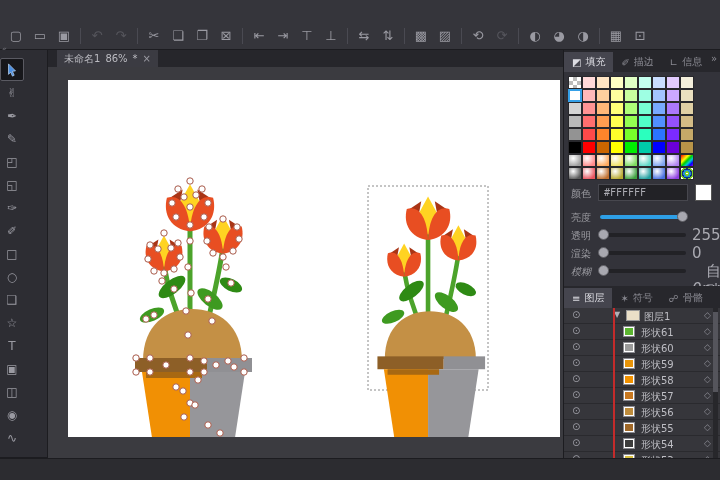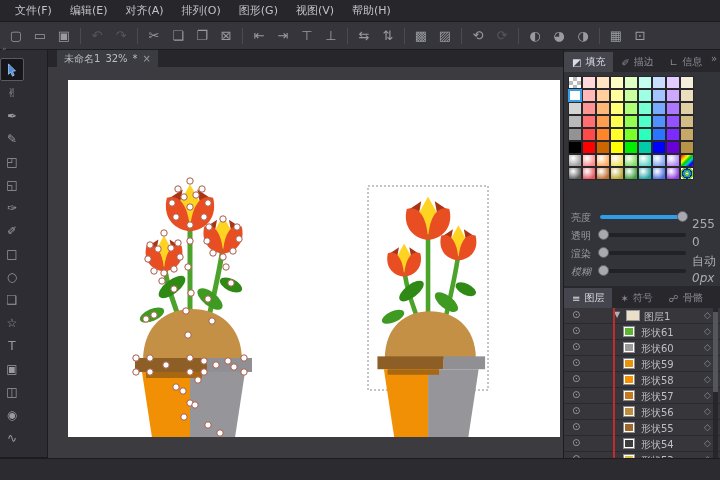--- a/index.html
+++ b/index.html
@@ -52,21 +52,21 @@
   .checker{background:repeating-conic-gradient(#BBB 0 25%,#FFF 0 50%) 0 0/8px 8px;}
   #colorrow{position:absolute;left:0;top:134px;width:157px;height:20px;}
   .flabel{position:absolute;left:7px;top:3px;font-size:10px;color:#9A9AA0;}
   #hexinput{position:absolute;left:34px;top:0;width:90px;height:17px;background:#222226;border:1px solid #47474E;
             color:#ABABB2;font-size:10px;font-family:"DejaVu Sans Mono",monospace;padding:0 5px;box-sizing:border-box;}
   #cswatch{position:absolute;left:131px;top:0;width:17px;height:17px;background:#FFF;border:1px solid #555;box-sizing:border-box;}
   .srow{position:absolute;left:0;width:157px;height:18px;}
   .track{position:absolute;left:36px;top:7px;width:86px;height:4px;background:#222226;border-radius:2px;}
   .tfill{position:absolute;left:0;top:0;height:4px;background:#2E9FE6;border-radius:2px;}
   .thumbk{position:absolute;top:-4px;width:11px;height:11px;border-radius:50%;background:#A8A8B0;border:1px solid #606066;box-sizing:border-box;}
-  .sval{position:absolute;left:128px;top:9px;font-size:12px;color:#ABABB2;}
+  .sval{position:absolute;left:128px;top:18px;font-size:15px;color:#ABABB2;text-align:right;}
   #layer-tabs{top:236px;}
   #layerlist{position:absolute;left:0;top:258px;width:157px;height:150px;overflow:hidden;background:#2B2B30;}
   .lrow{position:relative;width:157px;height:16px;background:#36363B;border-bottom:1px solid #2A2A2E;box-sizing:border-box;}
   .leye{position:absolute;left:8px;top:1px;color:#9A9AA2;font-size:10px;}
   .lthumb{position:absolute;left:59px;top:2px;width:12px;height:11px;background:#FFF;border:1px solid #8A8A90;box-sizing:border-box;}
   .lthumb i{position:absolute;left:1px;top:1px;right:1px;bottom:1px;display:block;}
   .lname{position:absolute;left:77px;top:2px;font-size:10px;color:#BEBEC4;}
   .ldiamond{position:absolute;left:140px;top:2px;color:#8A8A92;font-size:9px;}
   .lcaret{position:absolute;left:50px;top:2px;color:#B0B0B6;font-size:8px;}
   .lfolder{position:absolute;left:62px;top:2px;width:14px;height:11px;background:#EADFC8;border:1px solid #999;box-sizing:border-box;}
@@ -75,29 +75,20 @@
   #lscroll i{position:absolute;left:0;top:4px;width:5px;height:80px;background:#55555C;display:block;}
   
   #watermark{position:absolute;right:6px;top:439px;z-index:50;color:#FFFFFF;font-size:21px;font-weight:bold;
              letter-spacing:1px;text-shadow:0 0 3px #333,0 1px 2px #333;}
   #watermark .arr{font-size:14px;}
 </style>
 </head>
 <body>
 
 <div id="app">
-  <div id="menubar">
-      <div class="menu-item">文件(F)</div>
-      <div class="menu-item">编辑(E)</div>
-      <div class="menu-item">对齐(A)</div>
-      <div class="menu-item">排列(O)</div>
-      <div class="menu-item">图形(G)</div>
-      <div class="menu-item">视图(V)</div>
-      <div class="menu-item">帮助(H)</div>
-    </div>
   <div id="toolbar">
       <div class="tb-btn">▢</div>
       <div class="tb-btn">▭</div>
       <div class="tb-btn">▣</div>
       <div class="tb-sep"></div>
       <div class="tb-btn disabled">↶</div>
       <div class="tb-btn disabled">↷</div>
       <div class="tb-sep"></div>
       <div class="tb-btn">✂</div>
       <div class="tb-btn">❏</div>
@@ -122,21 +113,21 @@
       <div class="tb-btn">◕</div>
       <div class="tb-btn">◑</div>
       <div class="tb-sep"></div>
       <div class="tb-btn">▦</div>
       <div class="tb-btn">⊡</div>
     </div>
   <div id="left-collapse">«</div>
   <div id="tabbar">
     <div id="doctab">
       <span>未命名1</span>
-      <span>32%</span>
+      <span>86%</span>
       <span>*</span>
       <span class="close">×</span>
     </div>
   </div>
   <div id="tools">
       <div class="tool active">
         <svg width="14" height="14" viewBox="0 0 16 16">
           <path d="M4,1 L12,9 L8.5,9.5 L10.5,14 L8.5,15 L6.5,10.5 L4,13 Z" fill="#4D8FE0" stroke="#BFD8F5" stroke-width="0.8"></path>
         </svg>
       </div>
@@ -414,20 +405,25 @@
         <div class="pcell" style="background: radial-gradient(circle at 35% 30%, rgb(255, 255, 255), rgb(90, 90, 90) 75%);"></div>
         <div class="pcell" style="background: radial-gradient(circle at 35% 30%, rgb(255, 255, 255), rgb(232, 85, 96) 75%);"></div>
         <div class="pcell" style="background: radial-gradient(circle at 35% 30%, rgb(255, 255, 255), rgb(192, 112, 48) 75%);"></div>
         <div class="pcell" style="background: radial-gradient(circle at 35% 30%, rgb(255, 255, 255), rgb(184, 168, 48) 75%);"></div>
         <div class="pcell" style="background: radial-gradient(circle at 35% 30%, rgb(255, 255, 255), rgb(63, 160, 64) 75%);"></div>
         <div class="pcell" style="background: radial-gradient(circle at 35% 30%, rgb(255, 255, 255), rgb(35, 160, 160) 75%);"></div>
         <div class="pcell" style="background: radial-gradient(circle at 35% 30%, rgb(255, 255, 255), rgb(74, 112, 224) 75%);"></div>
         <div class="pcell" style="background: radial-gradient(circle at 35% 30%, rgb(255, 255, 255), rgb(144, 64, 224) 75%);"></div>
         <div class="pcell" style="background: radial-gradient(circle, rgb(255, 255, 255) 12%, rgb(128, 208, 32) 12%, rgb(128, 208, 32) 30%, rgb(32, 144, 208) 30%, rgb(32, 144, 208) 48%, rgb(16, 48, 128) 48%, rgb(16, 48, 128) 62%, rgb(128, 208, 32) 62%, rgb(128, 208, 32) 78%, rgb(255, 255, 255) 78%);"></div>
       </div>
+    <div id="colorrow">
+      <span class="flabel">颜色</span>
+      <input id="hexinput" value="#FFFFFF" style="">
+      <div id="cswatch"></div>
+    </div>
     <div id="sliders">
         <div class="srow" style="top: 158px;">
           <span class="flabel">亮度</span>
           <div class="track">
             <div class="tfill" style="width: 100%;"></div>
             <div class="thumbk" style="left: calc(100% - 9px);"></div>
           </div>
           <span class="sval">255</span>
         </div>
         <div class="srow" style="top: 176px;">

